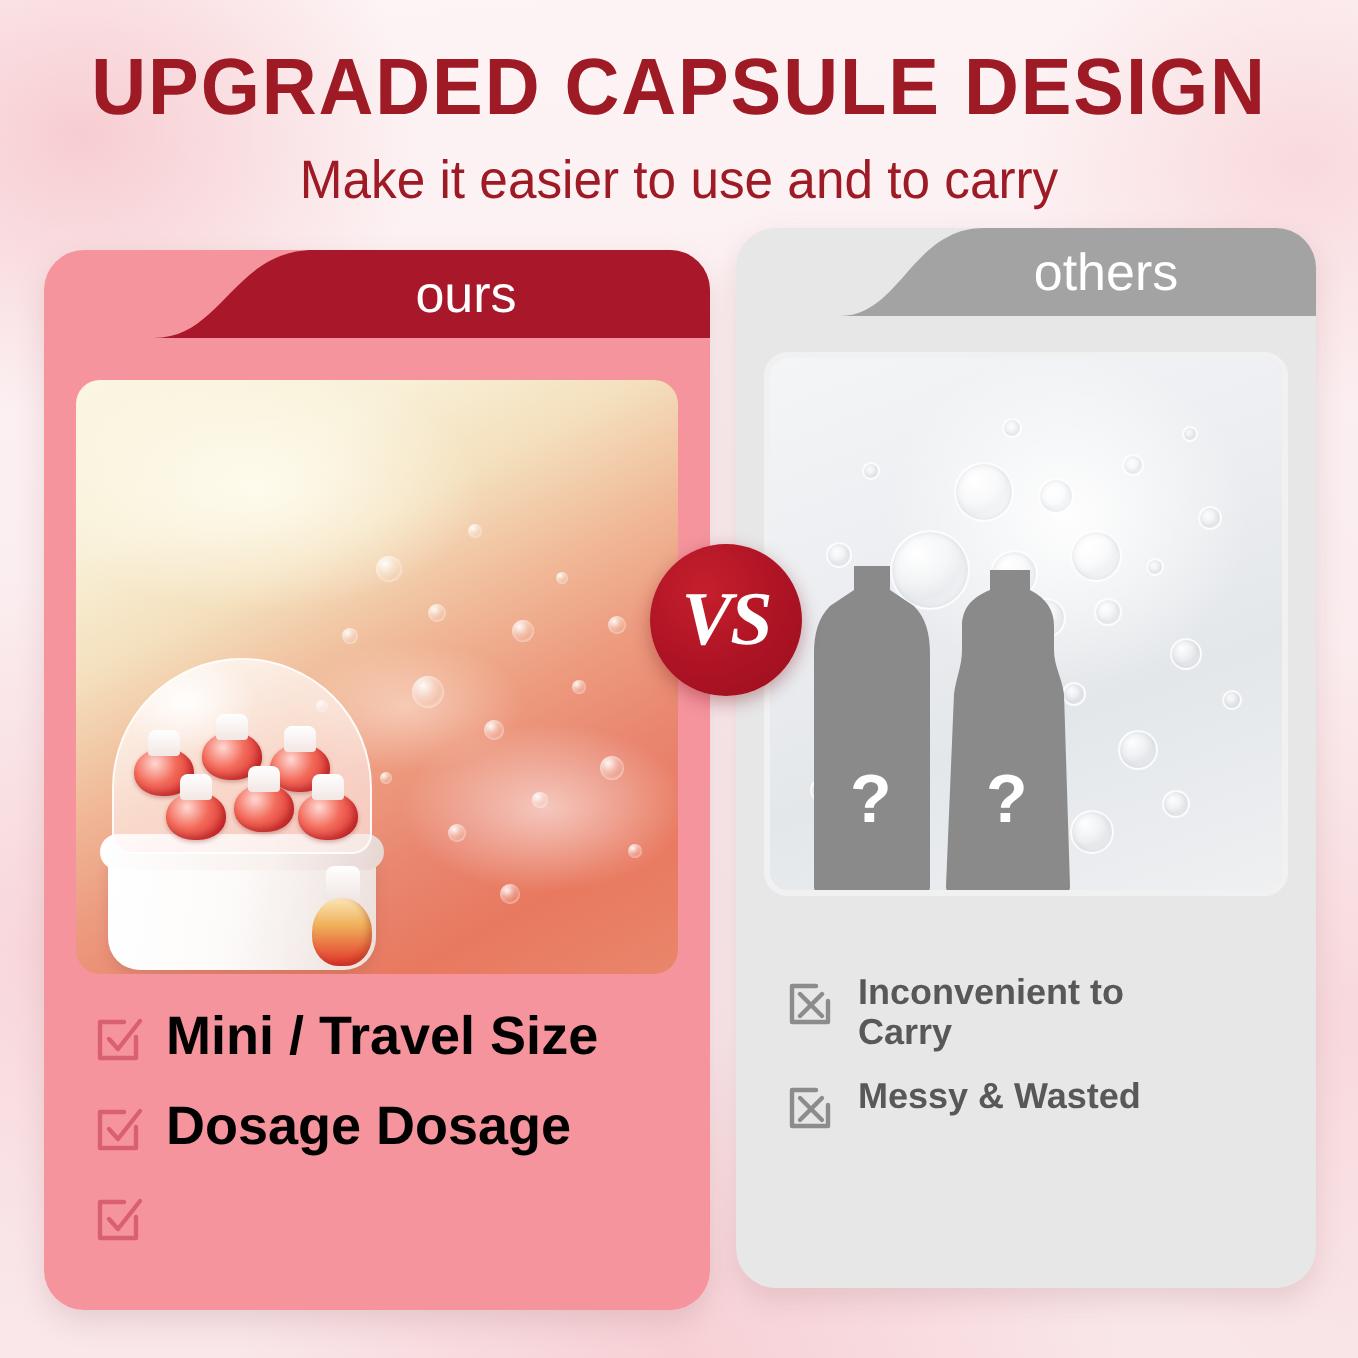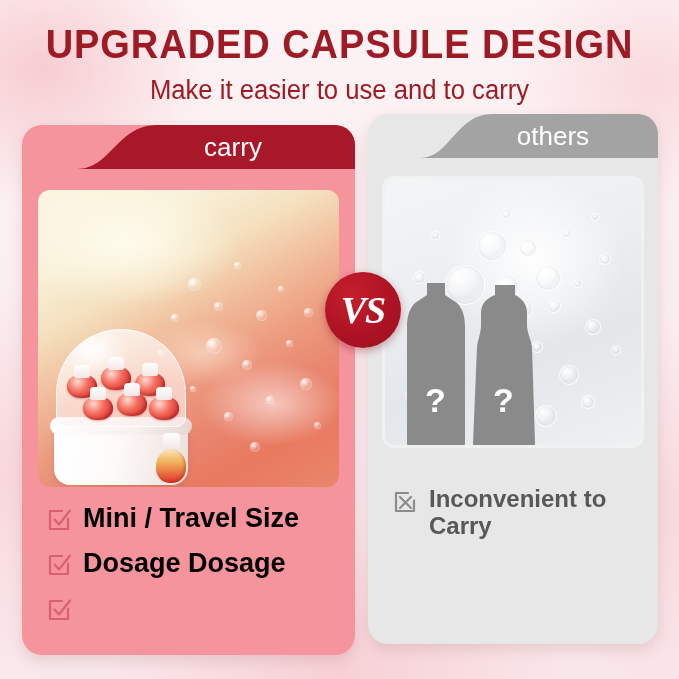--- a/index.html
+++ b/index.html
@@ -169,21 +169,21 @@
 
   .ico { flex:0 0 auto; width:26px; height:26px; margin-right:11px; margin-top:4px; }
   #list-others .ico { margin-top:3px; }
   .ico svg { display:block; width:26px; height:26px; }
 
   .row-text {
     font-family:"Liberation Sans Narrow","Liberation Sans", sans-serif;
     font-weight:bold; line-height:1.12;
   }
   #list-ours   .row-text { font-size:27px; color:#000000; }
-  #list-others .row-text { font-size:24px; color:#585858; }
+  #list-others .row-text { font-size:18px; color:#585858; }
 
   
   #vs {
     position:absolute; left:325px; top:272px; width:76px; height:76px;
     border-radius:50%;
     background:radial-gradient(circle at 36% 30%, #c51f2c 0%, #ad1324 55%, #9b0f1f 100%);
     box-shadow:0 3px 9px rgba(120,20,30,.38);
     display:flex; align-items:center; justify-content:center;
     z-index:10;
   }
@@ -202,21 +202,21 @@
   <div id="title">UPGRADED CAPSULE DESIGN</div>
   <div id="subtitle">Make it easier to use and to carry</div>
 </div>
 
 <div class="card" id="card-ours">
 
   <div class="banner" id="banner-ours">
     <svg viewBox="0 0 278 44" preserveAspectRatio="none" aria-hidden="true">
       <path d="M0,44 C34,44 40,0 80,0 L278,0 L278,44 Z" fill="#a8172a"></path>
     </svg>
-    <div class="banner-label">carry</div>
+    <div class="banner-label">ours</div>
   </div>
 
   <div class="photo" id="photo-ours">
     <div class="serum"></div>
 
     <div class="bubble" style="left:150px;top:88px;width:13px;height:13px;"></div>
     <div class="bubble" style="left:176px;top:112px;width:9px;height:9px;"></div>
     <div class="bubble" style="left:196px;top:72px;width:7px;height:7px;"></div>
     <div class="bubble" style="left:133px;top:124px;width:8px;height:8px;"></div>
     <div class="bubble" style="left:218px;top:120px;width:11px;height:11px;"></div>
@@ -337,18 +337,28 @@
     <div class="row">
       <span class="ico">
         <svg viewBox="0 0 26 26" fill="none" aria-hidden="true">
           <path d="M22,11.5 L22,22 L4,22 L4,4 L16,4" stroke="#8c8c8c" stroke-width="2.2" stroke-linecap="round" stroke-linejoin="round" fill="none"></path>
           <path d="M8,8 L19,19" stroke="#8c8c8c" stroke-width="2.2" stroke-linecap="round"></path>
           <path d="M19,8 L8,19" stroke="#8c8c8c" stroke-width="2.2" stroke-linecap="round"></path>
         </svg>
       </span>
       <span class="row-text" style="max-width:185px; display:inline-block;">Inconvenient to Carry</span>
     </div>
+    <div class="row">
+      <span class="ico">
+        <svg viewBox="0 0 26 26" fill="none" aria-hidden="true">
+          <path d="M22,11.5 L22,22 L4,22 L4,4 L16,4" stroke="#8c8c8c" stroke-width="2.2" stroke-linecap="round" stroke-linejoin="round" fill="none"></path>
+          <path d="M8,8 L19,19" stroke="#8c8c8c" stroke-width="2.2" stroke-linecap="round"></path>
+          <path d="M19,8 L8,19" stroke="#8c8c8c" stroke-width="2.2" stroke-linecap="round"></path>
+        </svg>
+      </span>
+      <span class="row-text">Messy &amp; Wasted</span>
+    </div>
   </div>
 </div>
 
 <div id="vs">
   <span>VS</span>
 </div>
 
 </body></html>

